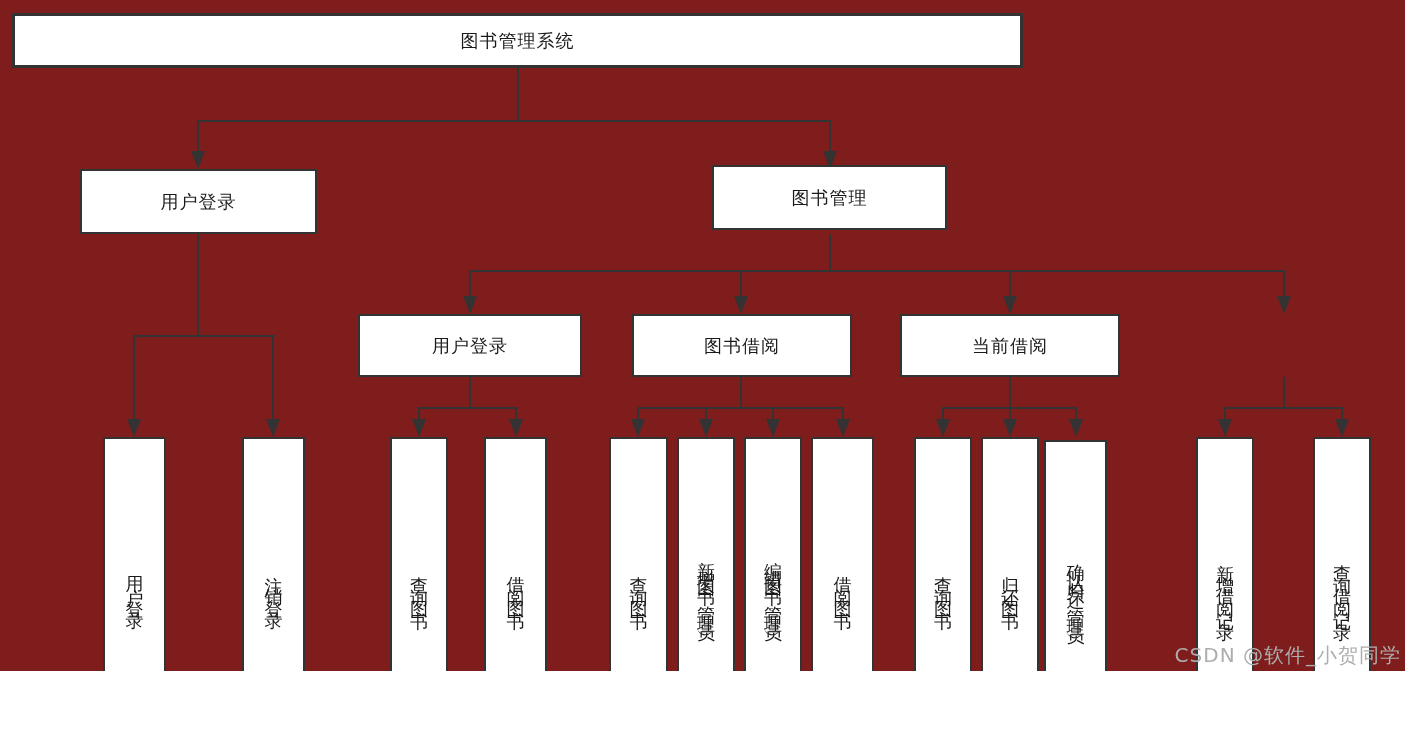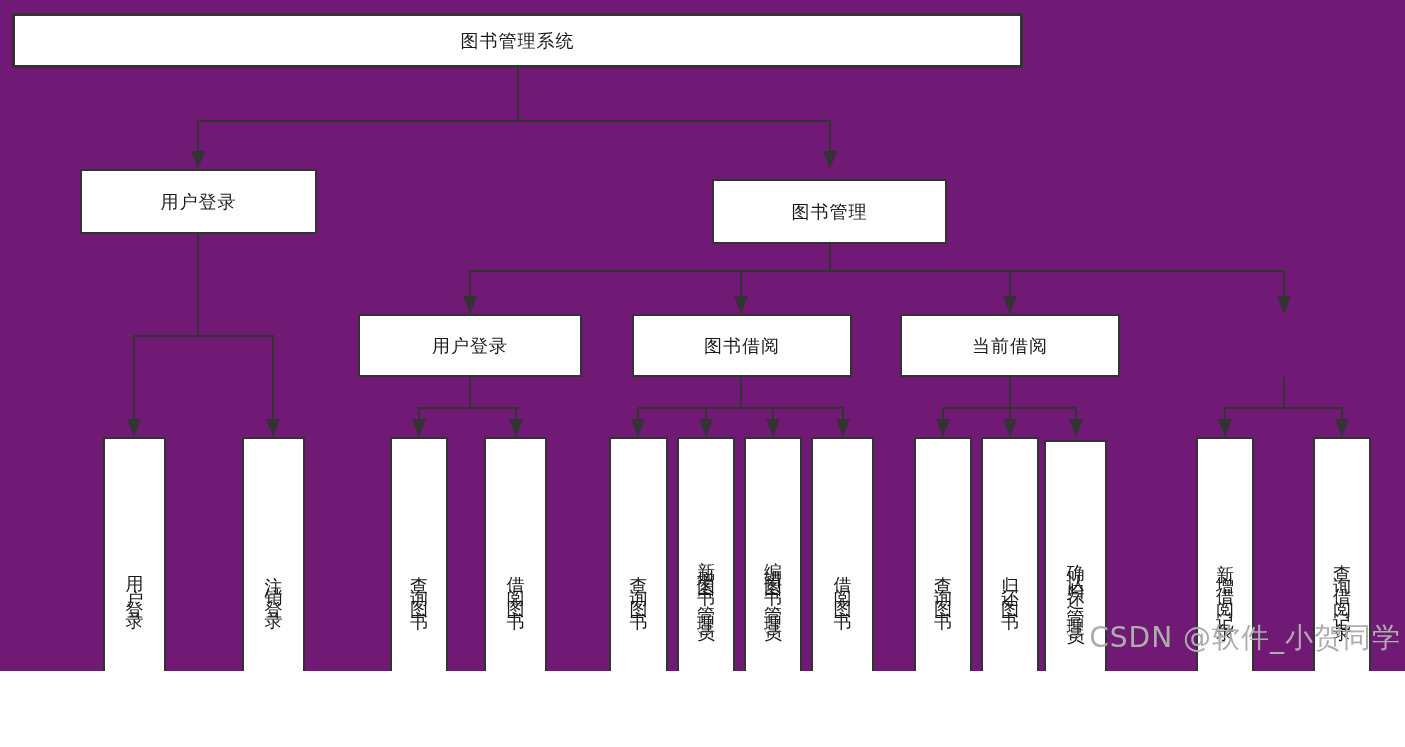--- a/index.html
+++ b/index.html
@@ -1,17 +1,17 @@
 <!DOCTYPE html>
 <html><head>
 <meta charset="utf-8">
 <style>
   html,body{margin:0;padding:0;background:#ffffff;}
   #canvas{
-    position:relative;width:1405px;height:671px;background:#701a75;overflow:hidden;
+    position:relative;width:1405px;height:671px;background:#7f1d1d;overflow:hidden;
     font-family:"DejaVu Sans","Liberation Sans",sans-serif;color:#151515;
   }
   .node{
     position:absolute;box-sizing:border-box;background:#ffffff;
     border:2px solid #333333;display:flex;align-items:center;justify-content:center;
     font-size:18px;letter-spacing:1px;color:#1a1a1a;z-index:2;
   }
   .node.thick{border-width:3px;}
   .vnode{
     position:absolute;box-sizing:border-box;background:#ffffff;
@@ -24,22 +24,22 @@
     white-space:nowrap;
   }
   .hline{position:absolute;height:2px;background:#333333;z-index:1;}
   .vline{position:absolute;width:2px;background:#333333;z-index:1;}
   .arrow{
     position:absolute;width:0;height:0;z-index:1;
     border-left:7px solid transparent;border-right:7px solid transparent;
     border-top:18px solid #333333;
   }
   .watermark{
-    position:absolute;right:4px;bottom:14px;z-index:5;
-    font-size:28px;color:#adadad;letter-spacing:1px;
+    position:absolute;right:4px;bottom:2px;z-index:5;
+    font-size:20px;color:#adadad;letter-spacing:1px;
   }
 </style>
 </head>
 <body>
 
 <div id="canvas">
 
   <div class="node thick" style="left:12px;top:13px;width:1011px;height:55px;">
     <span>图书管理系统</span>
   </div>
@@ -47,21 +47,21 @@
   <div class="vline" style="left:517px;top:68px;height:54px;"></div>
   <div class="hline" style="left:197px;top:120px;width:634px;"></div>
   <div class="vline" style="left:197px;top:120px;height:33px;"></div>
   <div class="arrow" style="left:191px;top:151px;"></div>
   <div class="vline" style="left:829px;top:120px;height:33px;"></div>
   <div class="arrow" style="left:823px;top:151px;"></div>
 
   <div class="node" style="left:80px;top:169px;width:237px;height:65px;">
     <span>用户登录</span>
   </div>
-  <div class="node" style="left:712px;top:179px;width:235px;height:65px;">
+  <div class="node" style="left:712px;top:165px;width:235px;height:65px;">
     <span>图书管理</span>
   </div>
 
   <div class="vline" style="left:197px;top:234px;height:103px;"></div>
   <div class="hline" style="left:133px;top:335px;width:142px;"></div>
   <div class="vline" style="left:133px;top:335px;height:86px;"></div>
   <div class="arrow" style="left:127px;top:419px;"></div>
   <div class="vline" style="left:272px;top:335px;height:86px;"></div>
   <div class="arrow" style="left:266px;top:419px;"></div>
 

